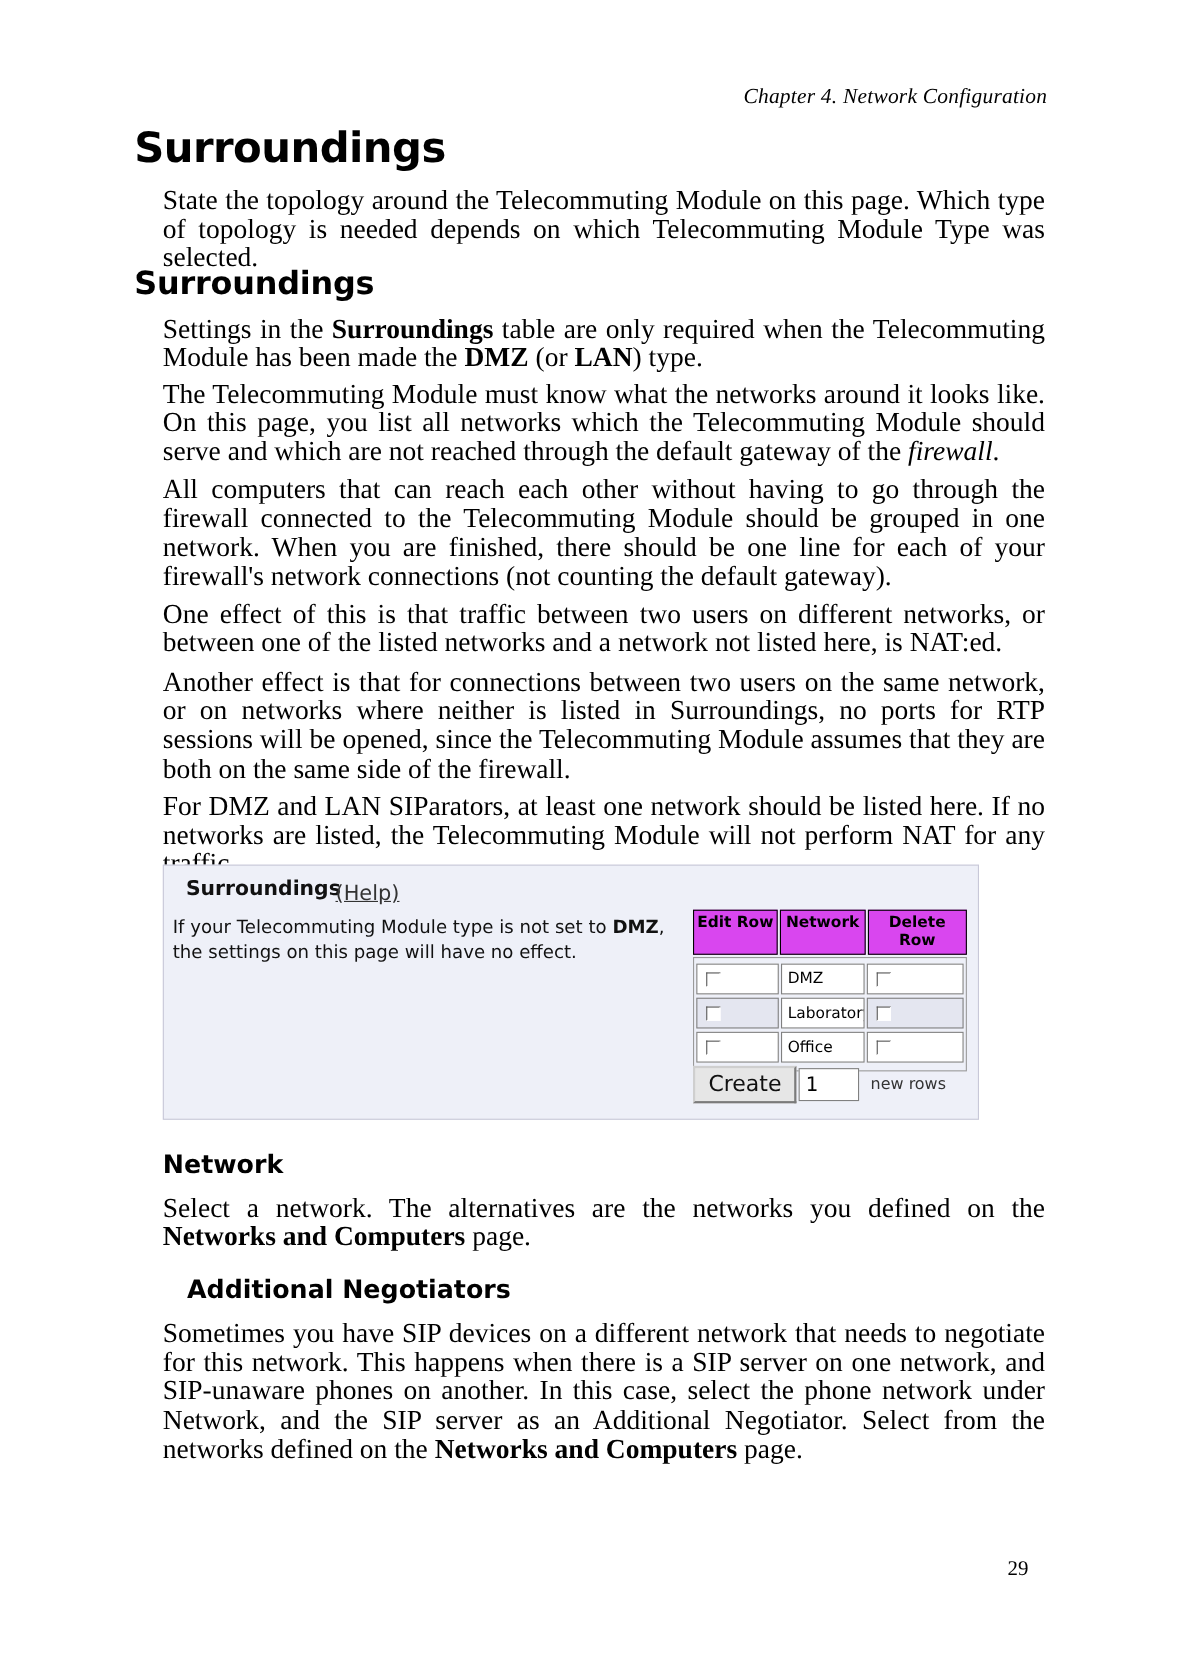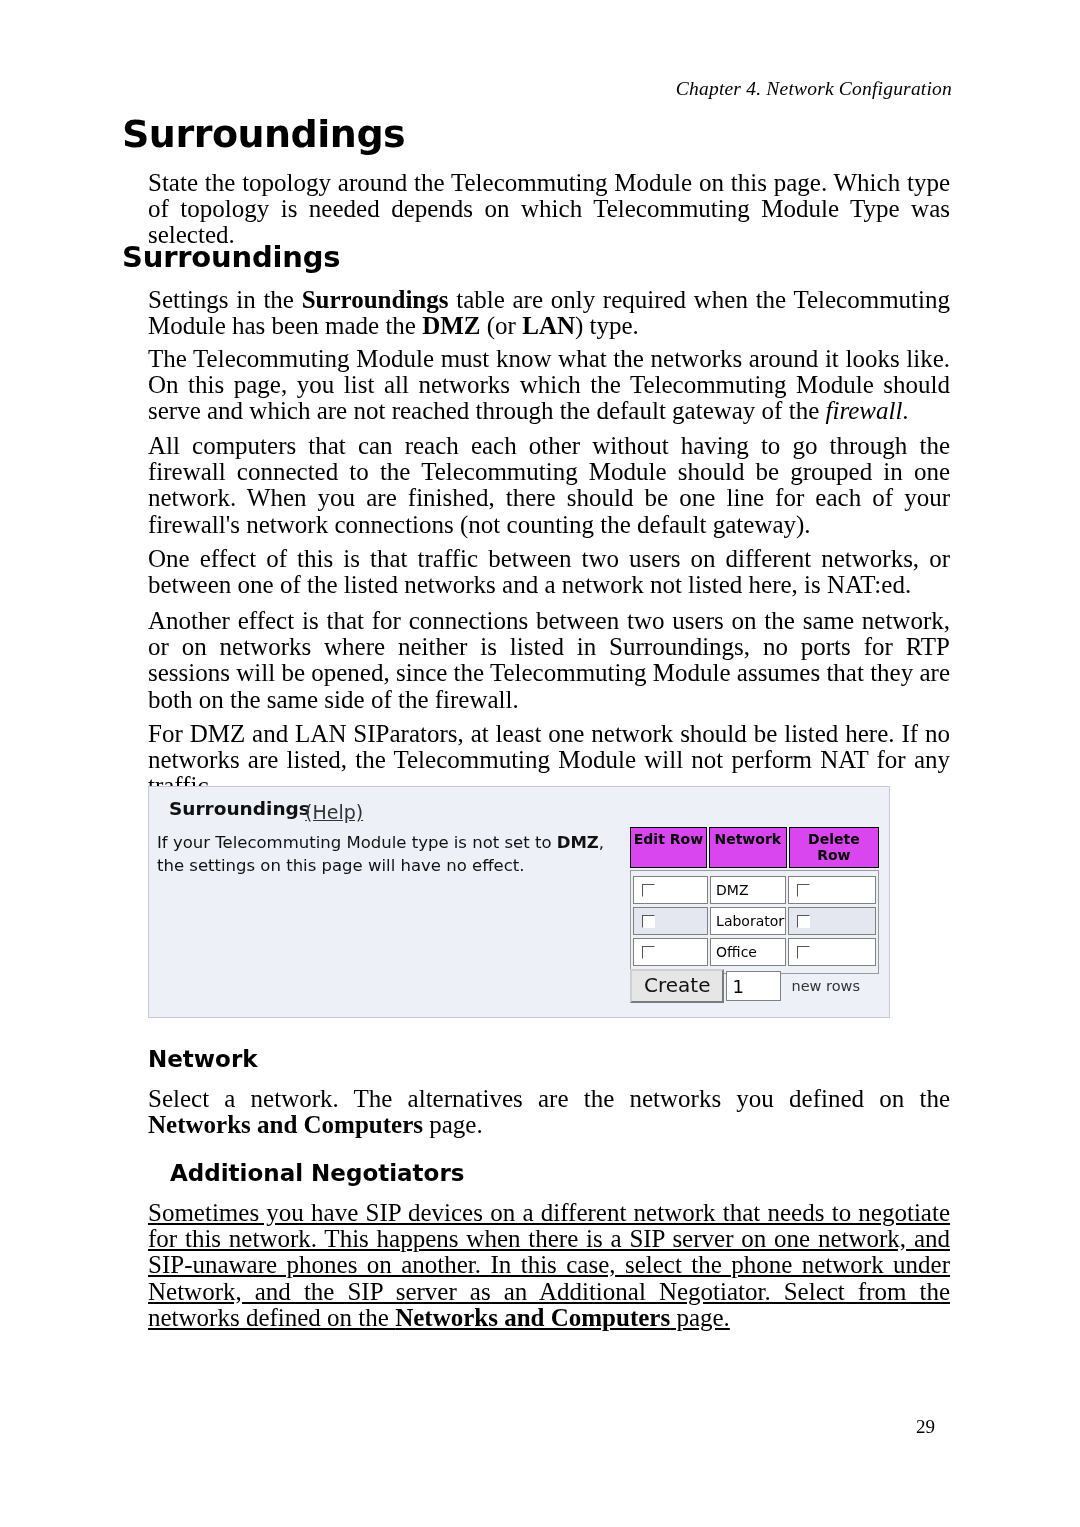--- a/index.html
+++ b/index.html
@@ -327,19 +327,19 @@
   </div>
 
   <div class="h3" style="position:absolute; left:148px; top:1046px;">Network</div>
 
   <div class="body-col" style="top:1086px;">
     <p class="just"><span>Select a network. The alternatives are the networks you defined on the </span><span class="b">Networks and Computers</span><span> page.</span></p>
   </div>
 
   <div class="h3" style="position:absolute; left:148px; top:1160px;margin-left:22px;">Additional Negotiators</div>
 
-  <div class="body-col" style="top:1200px;text-decoration:underline;">
+  <div class="body-col" style="top:1200px;">
     <p class="just"><span>Sometimes you have SIP devices on a different network that needs to negotiate for this network. This happens when there is a SIP server on one network, and SIP-unaware phones on another. In this case, select the phone network under Network, and the SIP server as an Additional Negotiator. Select from the networks defined on the </span><span class="b">Networks and Computers</span><span> page.</span></p>
   </div>
 
   <div class="pagenum">29</div>
 
 </div>
 
 </body></html>

